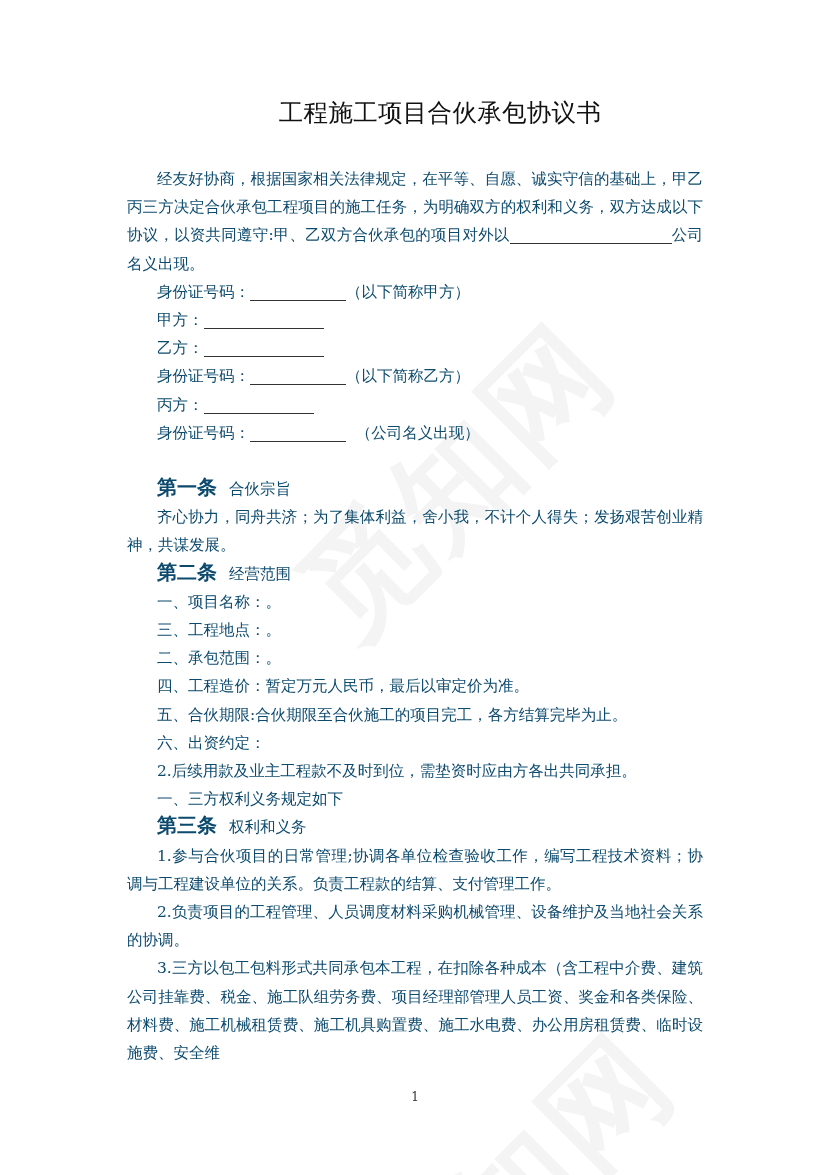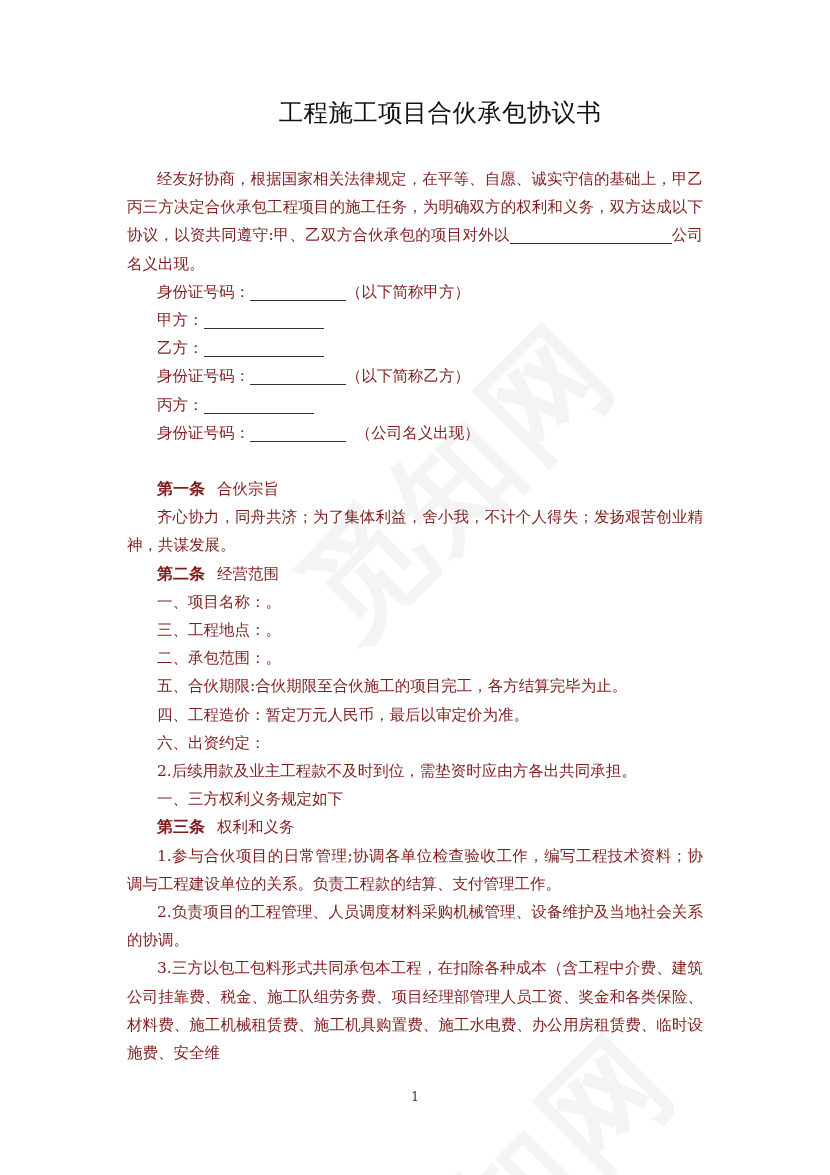--- a/index.html
+++ b/index.html
@@ -2,31 +2,31 @@
 <html><head>
 <meta charset="utf-8">
 <style>
   html, body { margin: 0; padding: 0; background: #ffffff; }
   body { width: 830px; height: 1175px; position: relative; overflow: hidden; }
   .page { position: absolute; left: 0; top: 0; width: 830px; height: 1175px; background: #fff; }
   .watermark { position: absolute; color: rgba(0,0,0,0.045); font-family: "DejaVu Sans", sans-serif; font-weight: bold; font-size: 120px; transform: rotate(-45deg); white-space: nowrap; pointer-events: none; letter-spacing: 6px; }
   .wm1 { left: 270px; top: 400px; }
   .wm2 { left: 330px; top: 1110px; }
   .title { position: absolute; left: 0; width: 880px; top: 96px; text-align: center; font-family: "DejaVu Sans", sans-serif; font-size: 24.5px; color: #111; letter-spacing: 0.3px; }
-  .body { position: absolute; left: 127px; top: 165px; width: 576px; font-family: "DejaVu Serif", serif; font-size: 15.5px; line-height: 28.2px; color: #7f1d1d; }
+  .body { position: absolute; left: 127px; top: 165px; width: 576px; font-family: "DejaVu Serif", serif; font-size: 15.5px; line-height: 28.2px; color: #0c4a6e; }
   .p { margin: 0; text-align: justify; text-justify: inter-ideograph; }
   .ind { text-indent: 30px; }
   .line { margin: 0; padding-left: 30px; white-space: nowrap; }
   .blank { display: inline-block; border-bottom: 1px solid #333; height: 18px; vertical-align: -4px; }
   .b-company { width: 162px; }
   .b-party { width: 120px; }
   .b-partyc { width: 110px; }
   .b-id { width: 96px; }
   .gap { height: 28px; }
-  .hd { font-weight: bold; font-family: Liberation Serif, serif; font-size: 16px; text-align: right; }
+  .hd { font-weight: bold; font-family: Liberation Mono, monospace; font-size: 20px; text-align: right; }
   .hdt { margin-left: 12px; }
   .pagenum { position: absolute; left: 0; width: 830px; top: 1090px; text-align: center; font-family: "DejaVu Serif", serif; font-size: 12px; color: #333; }
 </style>
 </head>
 <body>
 
 <div class="page">
 
   <div class="watermark wm1">觅知网</div>
   <div class="watermark wm2">觅知网</div>
@@ -46,22 +46,22 @@
 
     <div class="gap"></div>
 
     <p class="line"><span class="hd">第一条</span><span class="hdt">合伙宗旨</span></p>
     <p class="p ind">齐心协力，同舟共济；为了集体利益，舍小我，不计个人得失；发扬艰苦创业精神，共谋发展。</p>
 
     <p class="line"><span class="hd">第二条</span><span class="hdt">经营范围</span></p>
     <p class="line">一、项目名称：。</p>
     <p class="line">三、工程地点：。</p>
     <p class="line">二、承包范围：。</p>
+    <p class="line">四、工程造价：暂定万元人民币，最后以审定价为准。</p>
     <p class="line">五、合伙期限:合伙期限至合伙施工的项目完工，各方结算完毕为止。</p>
-    <p class="line">四、工程造价：暂定万元人民币，最后以审定价为准。</p>
     <p class="line">六、出资约定：</p>
     <p class="p ind">2.后续用款及业主工程款不及时到位，需垫资时应由方各出共同承担。</p>
 
     <p class="line">一、三方权利义务规定如下</p>
     <p class="line"><span class="hd">第三条</span><span class="hdt">权利和义务</span></p>
     <p class="p ind">1.参与合伙项目的日常管理;协调各单位检查验收工作，编写工程技术资料；协调与工程建设单位的关系。负责工程款的结算、支付管理工作。</p>
     <p class="p ind">2.负责项目的工程管理、人员调度材料采购机械管理、设备维护及当地社会关系的协调。</p>
     <p class="p ind">3.三方以包工包料形式共同承包本工程，在扣除各种成本（含工程中介费、建筑公司挂靠费、税金、施工队组劳务费、项目经理部管理人员工资、奖金和各类保险、材料费、施工机械租赁费、施工机具购置费、施工水电费、办公用房租赁费、临时设施费、安全维</p>
   </div>
 

